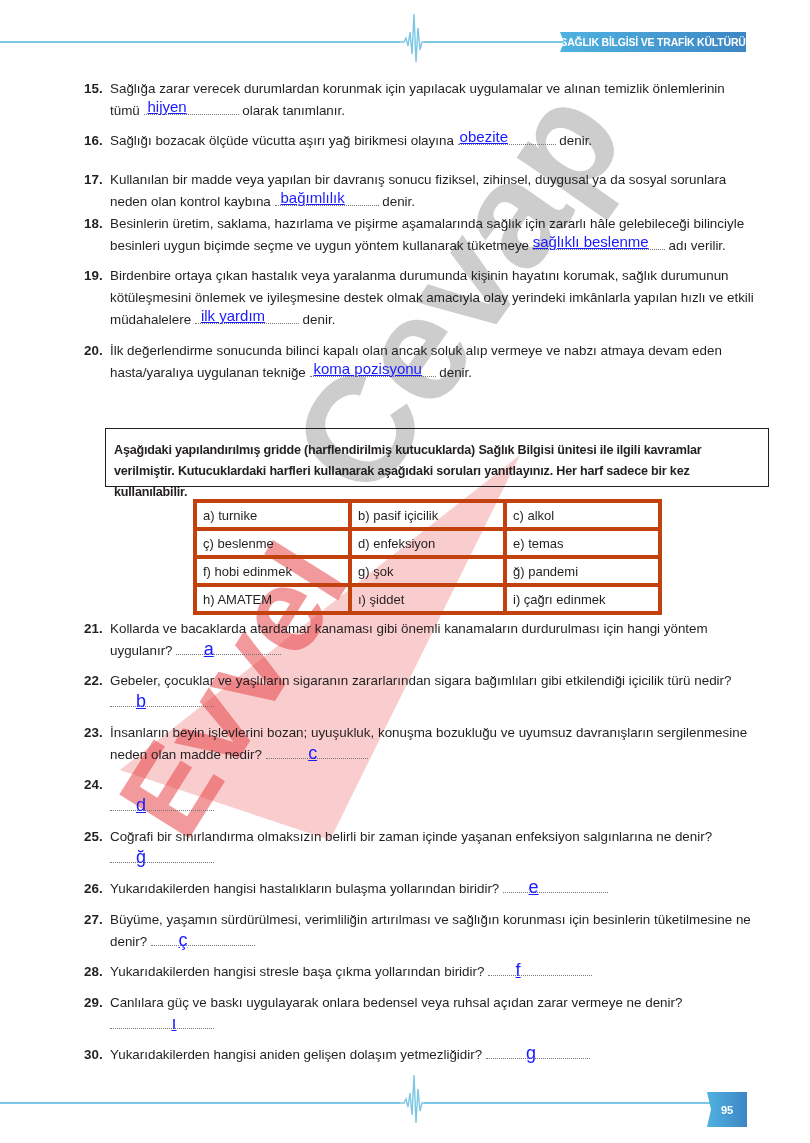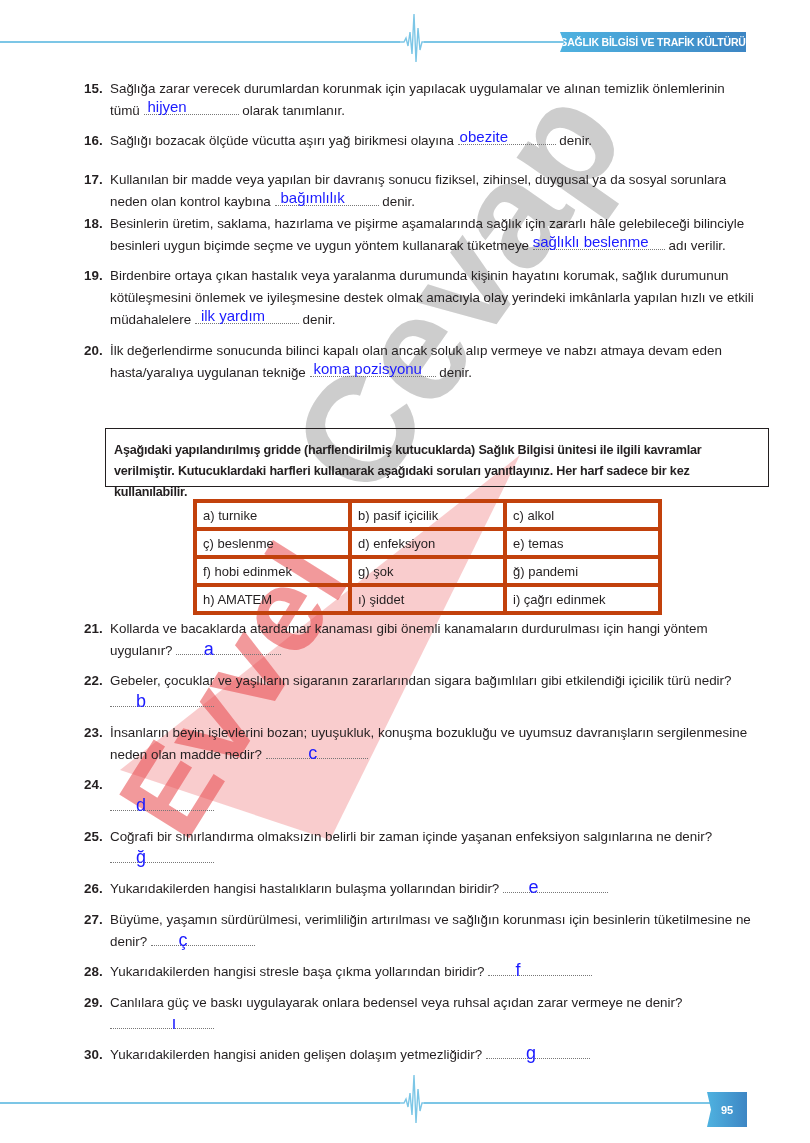--- a/index.html
+++ b/index.html
@@ -19,21 +19,21 @@
   }
   .q { position: absolute; left: 84px; width: 670px; line-height: 22px; }
   .q .num { position: absolute; left: 0; top: 0; font-weight: bold; }
   .q .body { margin-left: 26px; }
   .blank {
     display: inline-block; position: relative; border-bottom: 1px dotted #777;
     height: 14px; vertical-align: baseline; text-align: center;
   }
   .ans {
     position: absolute; left: 0; right: 0; bottom: 0px; color: #1a1aff;
-    font-size: 15px; line-height: 15px; white-space: nowrap;
+    font-size: 15px; line-height: 15px; white-space: nowrap; text-decoration: underline;
   }
   .ans.big { font-size: 18px; line-height: 18px; bottom: -4px; }
   .instr {
     position: absolute; left: 84px; top: 428px; width: 646px; height: 30px;
     border: 1px solid #231f20; padding: 11px 8px 16px 8px;
     font-weight: bold; font-size: 12.6px; line-height: 21px; letter-spacing: -0.2px; margin-left: 21px;
   }
   table.grid {
     position: absolute; left: 193px; top: 499px; border-collapse: collapse;
     font-size: 13px;

